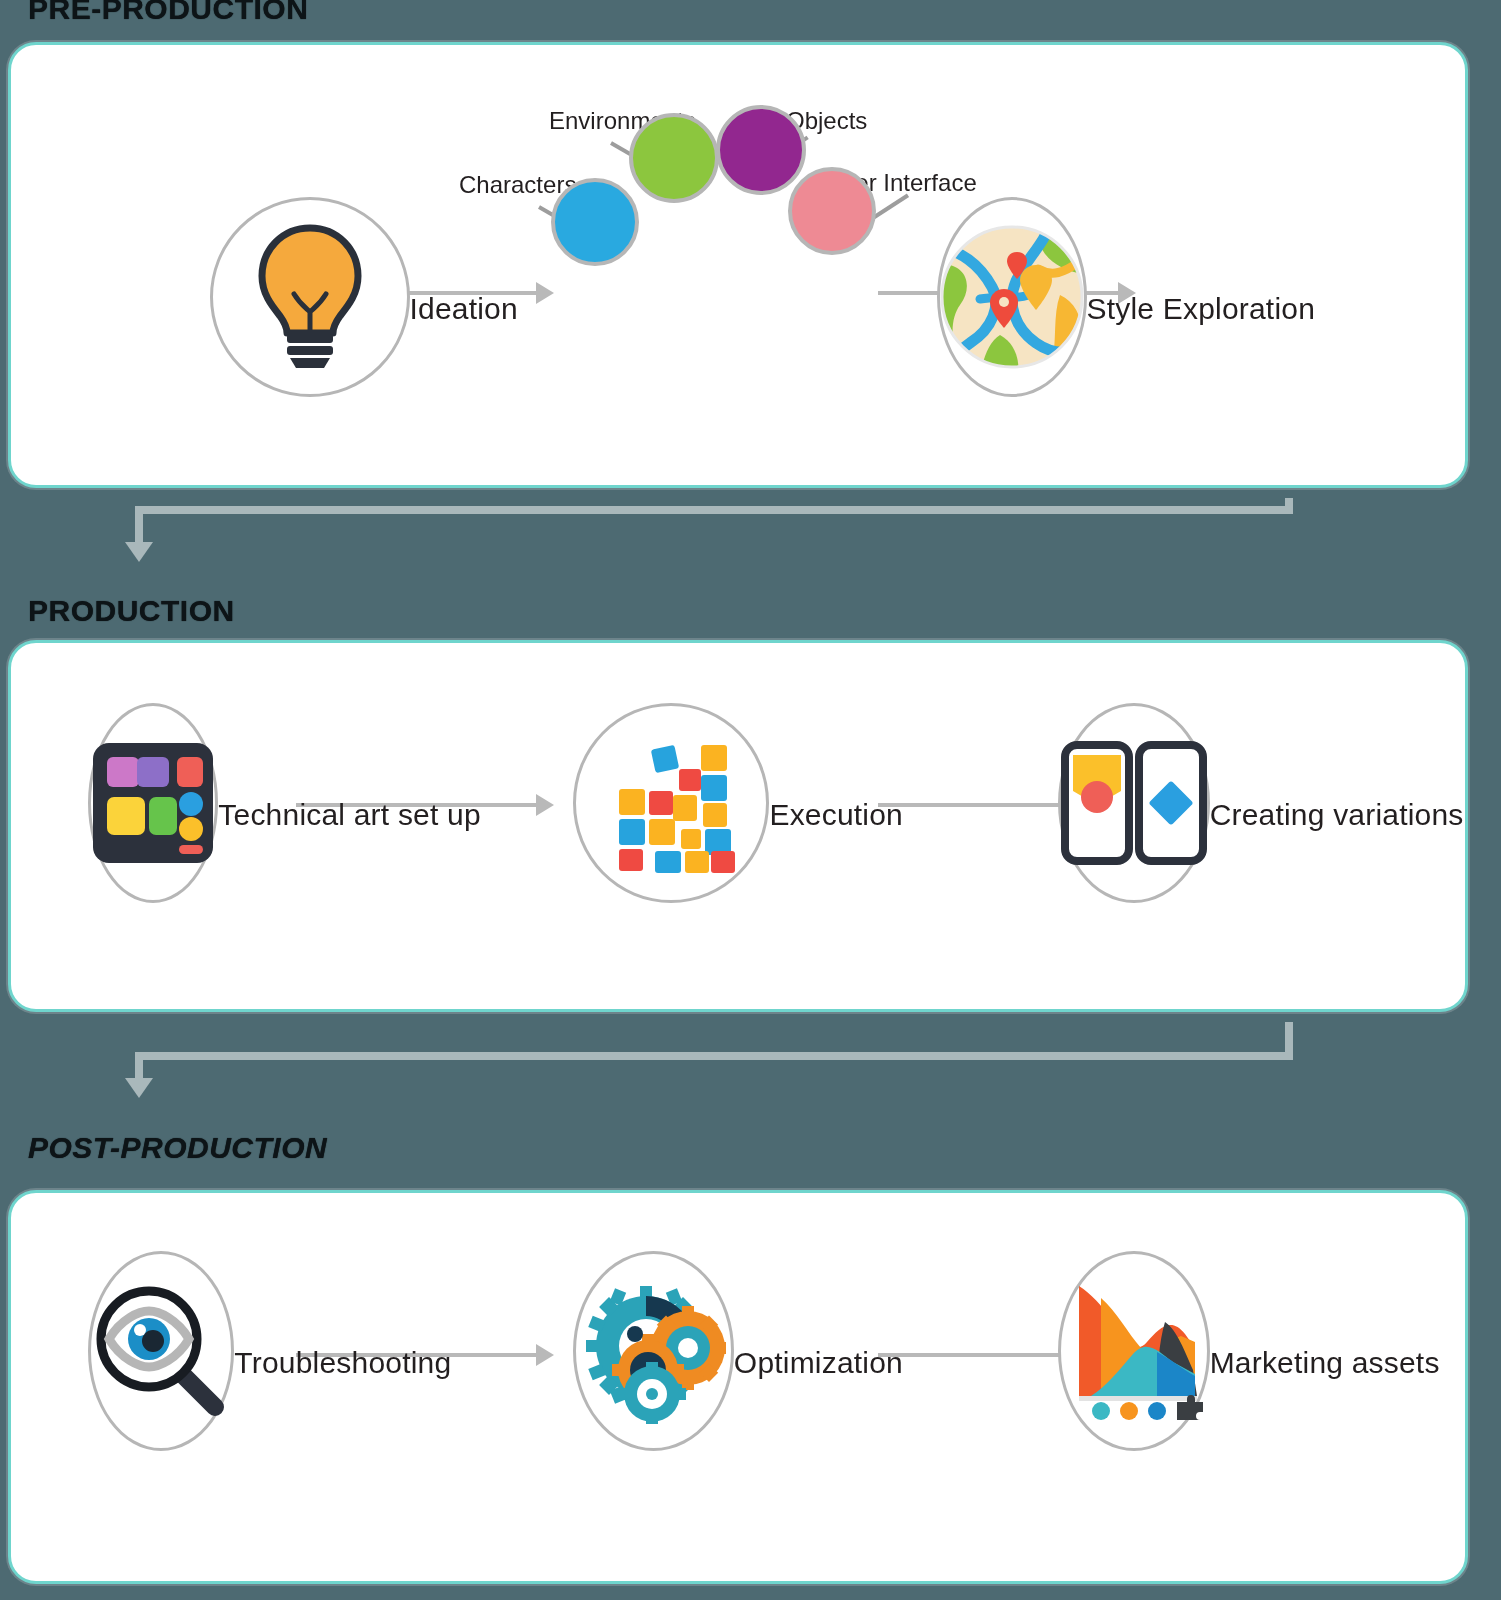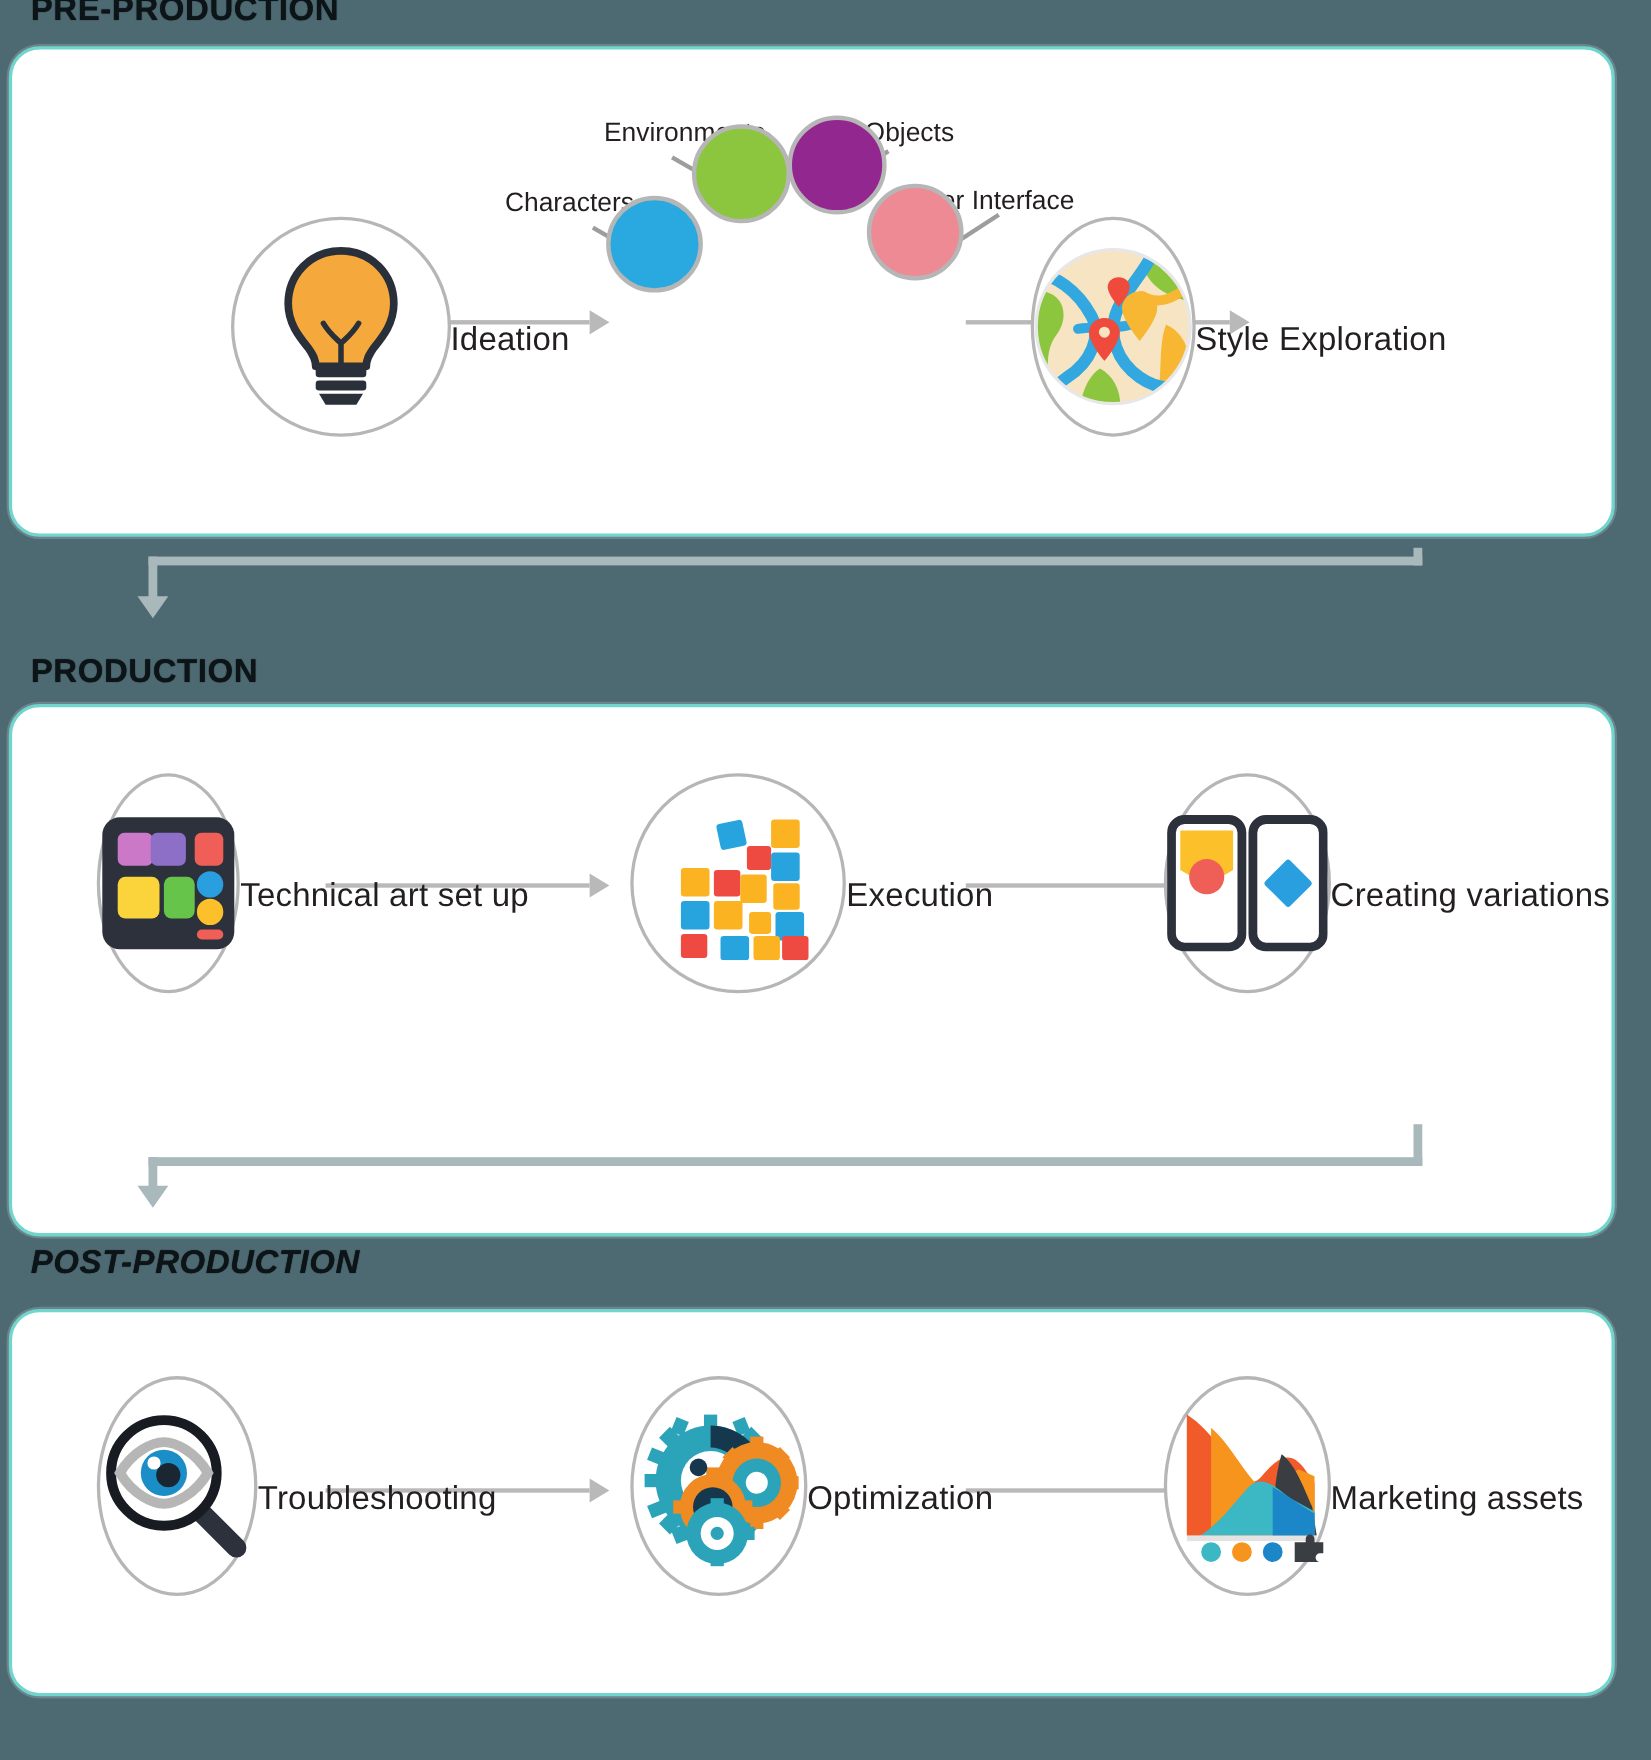--- a/index.html
+++ b/index.html
@@ -30,22 +30,22 @@
   .card {
     position: absolute;
     left: 8px;
     width: 1460px;
     background: #ffffff;
     border-radius: 28px;
     border: 3px solid #6fd5cd;
     box-shadow: 0 0 0 2px rgba(255,255,255,0.18);
   }
   #card-pre  { top: 42px;   height: 446px; }
-  #card-prod { top: 640px;  height: 484px; }
-  #card-post { top: 1190px; height: 352px; }
+  #card-prod { top: 640px;  height: 372px; }
+  #card-post { top: 1190px; height: 394px; }
 
   .row {
     position: absolute;
     left: 0; right: 0;
     display: flex;
     align-items: flex-start;
     justify-content: space-around;
   }
   #row-pre  { top: 152px; }
   #row-prod { top: 60px; }

